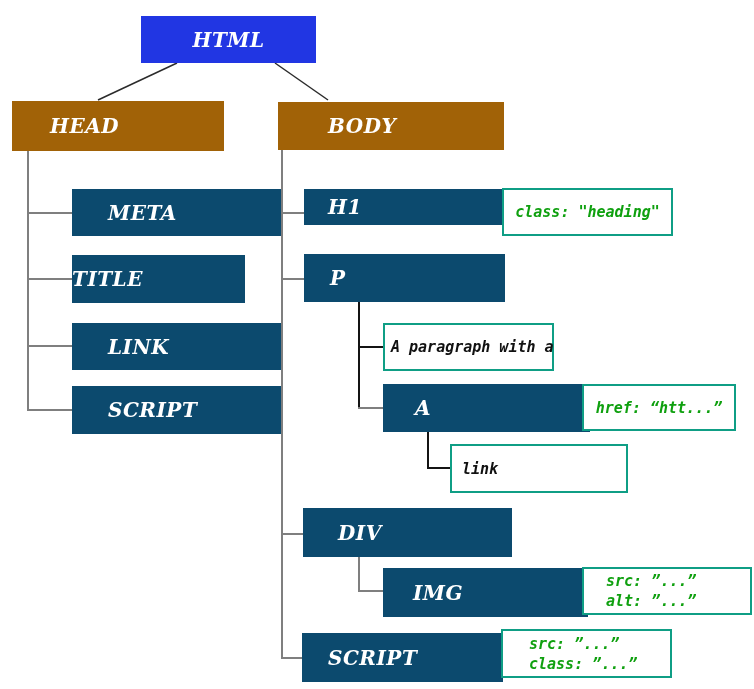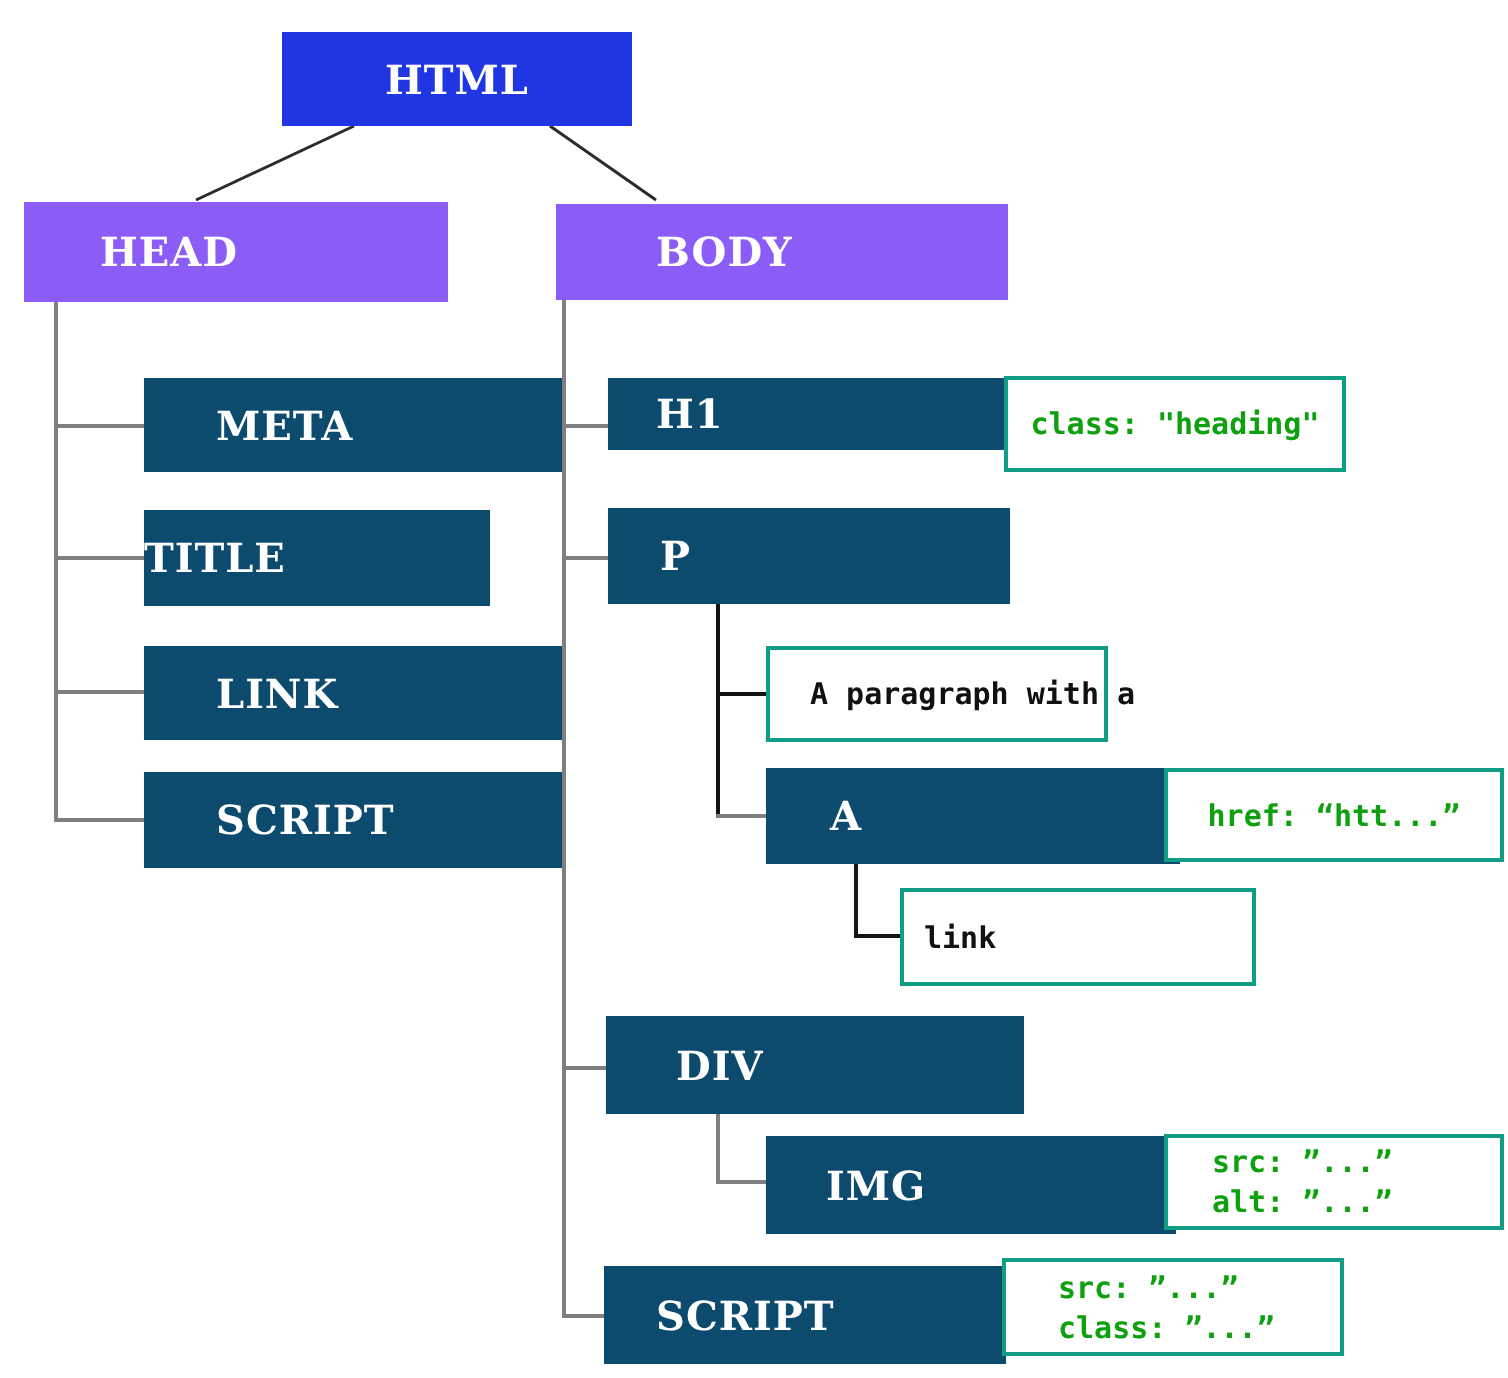--- a/index.html
+++ b/index.html
@@ -1,30 +1,31 @@
 <!DOCTYPE html>
 <html><head>
 <meta charset="utf-8">
 <style>
   html,body{margin:0;padding:0;background:#ffffff;}
   .canvas{
     position:relative;width:754px;height:689px;background:#ffffff;overflow:hidden;
     font-family:"DejaVu Serif", serif;
+    font-style:italic;
   }
   .overlay{position:absolute;left:0;top:0;width:754px;height:689px;pointer-events:none;}
   .seg{position:absolute;}
   .seg.gray{background:#7f7f7f;}
   .seg.black{background:#141414;}
   .node{
     position:absolute;display:flex;align-items:center;
     color:#ffffff;font-weight:700;font-size:20px;letter-spacing:0.5px;
   }
   .node.center{justify-content:center;}
   .node.root{background:#2136e3;}
-  .node.section{background:#8b5cf6;}
+  .node.section{background:#a16207;}
   .node.element{background:#0c4a6e;}
   .textbox{
     position:absolute;display:flex;align-items:center;background:#ffffff;
     border:2px solid #0f9e85;box-sizing:border-box;
     font-family:"DejaVu Sans Mono", monospace;font-weight:700;font-size:15px;color:#111111;
   }
   .annotation{
     position:absolute;display:flex;align-items:center;background:#ffffff;
     border:2px solid #0f9e85;box-sizing:border-box;
     font-family:"DejaVu Sans Mono", monospace;font-weight:700;font-size:15px;color:#0fa00f;
@@ -99,29 +100,29 @@
   </div>
 
   <div class="node element" style="left:304px;top:189px;width:175px;height:36px;padding-left:24px;">
     <span class="label">H1</span>
   </div>
 
   <div class="node element" style="left:304px;top:254px;width:175px;height:48px;padding-left:26px;">
     <span class="label">P</span>
   </div>
 
-  <div class="textbox" style="left:383px;top:323px;width:171px;height:48px;padding-left:20px;">
+  <div class="textbox" style="left:383px;top:323px;width:171px;height:48px;padding-left:6px;">
     <span class="label">A paragraph with a</span>
   </div>
 
   <div class="node element" style="left:383px;top:384px;width:175px;height:48px;padding-left:32px;">
     <span class="label">A</span>
   </div>
 
-  <div class="annotation center" style="left:582px;top:384px;width:170px;height:47px;">
+  <div class="annotation center" style="left:582px;top:384px;width:154px;height:47px;">
     <span class="label">href: “htt...”</span>
   </div>
 
   <div class="textbox" style="left:450px;top:444px;width:178px;height:49px;padding-left:10px;">
     <span class="label">link</span>
   </div>
 
   <div class="annotation center" style="left:502px;top:188px;width:171px;height:48px;">
     <span class="label">class: "heading"</span>
   </div>

